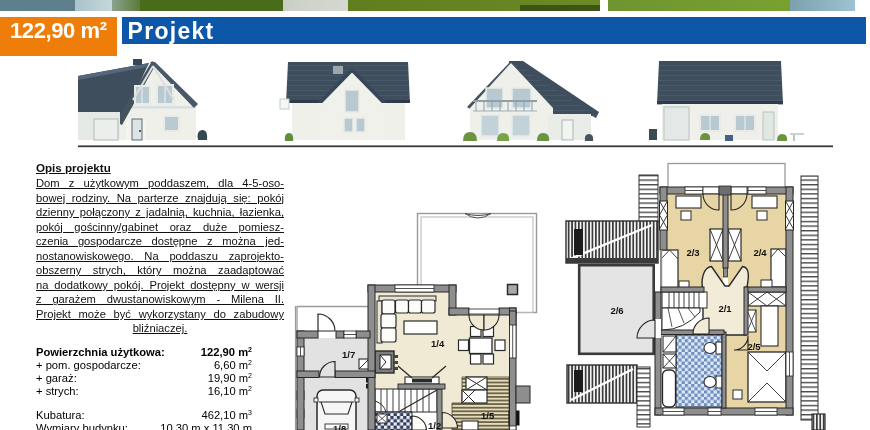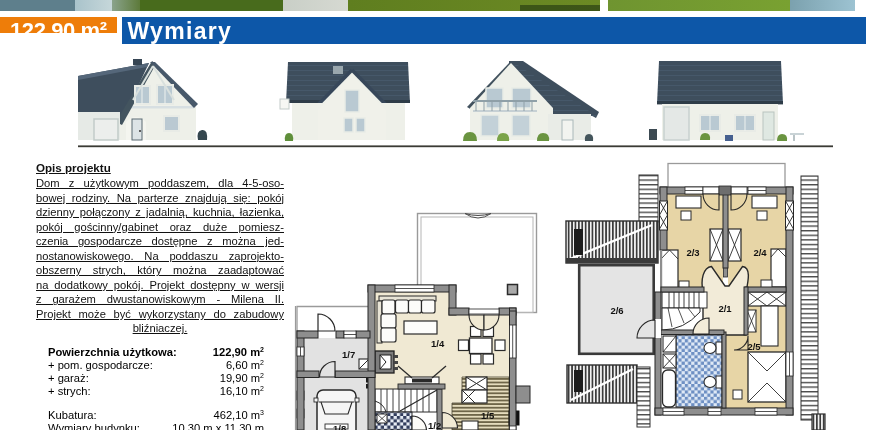--- a/index.html
+++ b/index.html
@@ -1,27 +1,27 @@
 <!DOCTYPE html>
 <html><head>
 <meta charset="utf-8">
 <style>
   html,body{margin:0;padding:0;}
   body{width:870px;height:430px;overflow:hidden;background:#ffffff;
        font-family:"Liberation Sans", sans-serif;position:relative;}
   .abs{position:absolute;}
-  #hdr-orange{left:0;top:17px;width:117px;height:16px;background:#ee7d09;}
+  #hdr-orange{left:0;top:17px;width:117px;height:39px;background:#ee7d09;}
   #hdr-orange span{position:absolute;left:10px;top:0.5px;color:#fff;font-weight:bold;font-size:22px;letter-spacing:-0.4px;}
   #hdr-blue{left:122px;top:17px;width:744px;height:27px;background:#0d57a8;}
   #hdr-blue span{position:absolute;left:5.5px;top:0.5px;color:#fff;font-weight:bold;font-size:23px;letter-spacing:1.3px;}
   #textcol{left:36px;top:159px;width:248px;font-size:11.2px;line-height:14.55px;color:#111;text-decoration:underline;}
   #textcol .t{font-weight:bold;font-size:11.6px;line-height:12.5px;padding-top:2.5px;margin-bottom:2px;}
   #textcol .j{text-align:justify;text-align-last:justify;}
   #textcol .l{text-align:center;}
-  table.vals{border-collapse:collapse;width:216px;margin-left:12px;}
+  table.vals{border-collapse:collapse;width:216px;margin-left:0;}
   table.vals td{padding:0;font-size:11.2px;line-height:13px;white-space:nowrap;}
   table.vals td.v{text-align:right;}
   sup{font-size:7px;vertical-align:4px;line-height:0;}
 </style>
 </head>
 <body>
 
 <div class="abs" style="left:0;top:0;width:75px;height:11px;background:#5e7f8c;"></div>
 
 <div class="abs" style="left:75px;top:0;width:37px;height:11px;background:linear-gradient(90deg,#a9c3cb,#c6d7da);"></div>
@@ -37,21 +37,21 @@
 
 <div class="abs" style="left:608px;top:0;width:182px;height:11px;background:linear-gradient(90deg,#6f9430,#79a131);"></div>
 
 <div class="abs" style="left:790px;top:0;width:65px;height:11px;background:linear-gradient(90deg,#7ba1ae,#9dc3d2);"></div>
 
 <div class="abs" id="hdr-orange">
     <span>122,90 m²</span>
   </div>
 
 <div class="abs" id="hdr-blue">
-    <span>Wymiary</span>
+    <span>Projekt</span>
   </div>
 
 <svg class="abs" style="left:0;top:0;" width="870" height="430" viewBox="0 0 870 430">
 <defs>
   <pattern id="roofl" width="5" height="5" patternUnits="userSpaceOnUse">
     <rect width="5" height="5" fill="#3e4e5d"></rect>
         <rect y="0" width="5" height="1" fill="#46586a"></rect>
   </pattern>
   <pattern id="kstripe" width="6" height="3.6" patternUnits="userSpaceOnUse">
     <rect width="6" height="3.6" fill="#e5dcbd"></rect>

